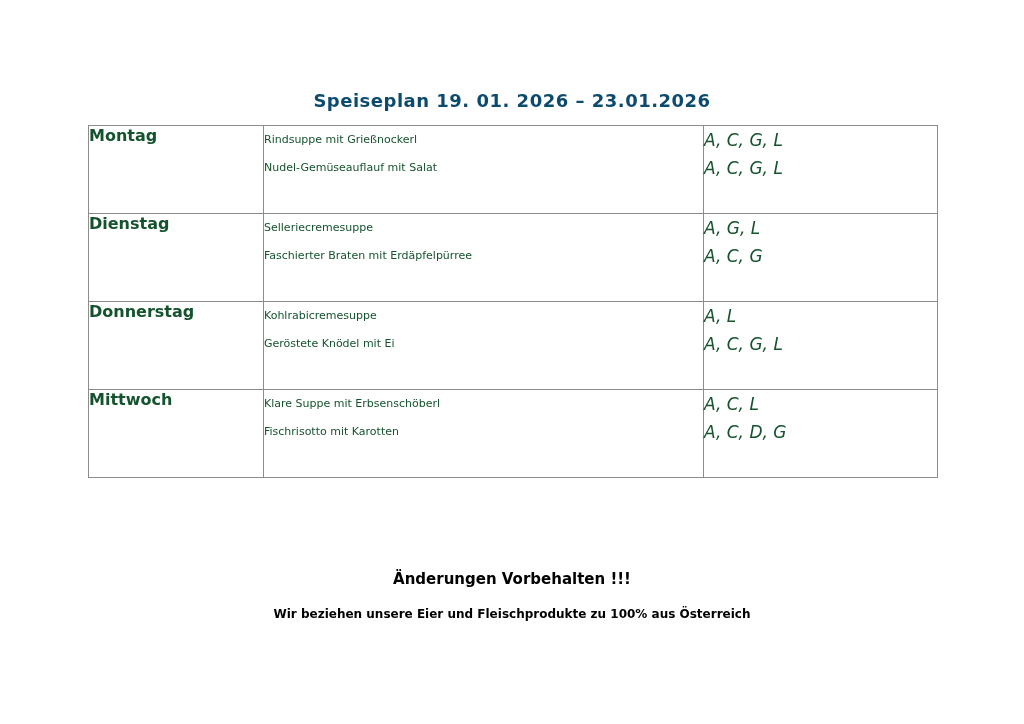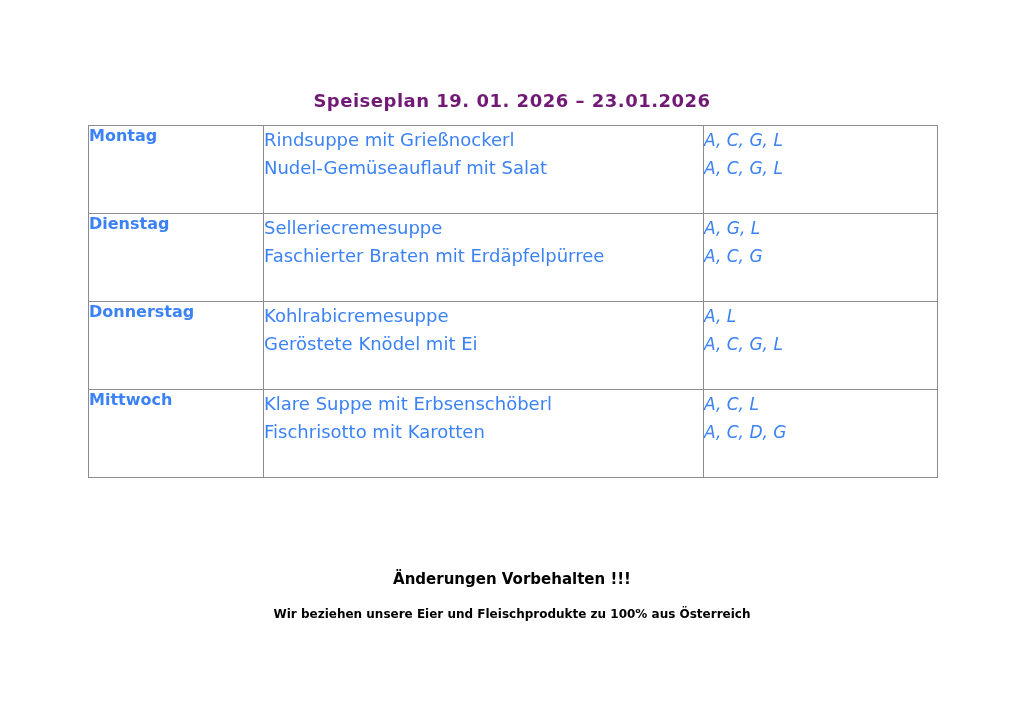--- a/index.html
+++ b/index.html
@@ -11,49 +11,49 @@
     font-family: "DejaVu Sans", sans-serif;
     position: relative;
     overflow: hidden;
   }
   .doc-title {
     position: absolute;
     top: 90px;
     left: 0;
     width: 100%;
     text-align: center;
-    color: #701a75;
+    color: #0c4a6e;
     font-size: 18px;
     font-weight: bold;
     letter-spacing: 0.5px;
   }
   table.menu {
     position: absolute;
     left: 88px;
     top: 125px;
     width: 849px;
     border-collapse: collapse;
     table-layout: fixed;
   }
   table.menu tr { height: 88px; }
   table.menu td {
     border: 1px solid #8c8c8c;
     vertical-align: top;
     padding: 0;
-    color: #3b82f6;
+    color: #14532d;
   }
   td.day-cell {
     width: 175px;
     font-weight: bold;
     font-size: 16px;
     padding: 7px 4px 0 8px;
   }
   td.dishes-cell {
     width: 440px;
-    font-size: 18px;
+    font-size: 11px;
     line-height: 28px;
     padding: 23px 4px 0 10px;
   }
   td.allergens-cell {
     width: 234px;
     font-size: 17px;
     font-style: italic;
     line-height: 28px;
     padding: 23px 4px 0 9px;
   }

